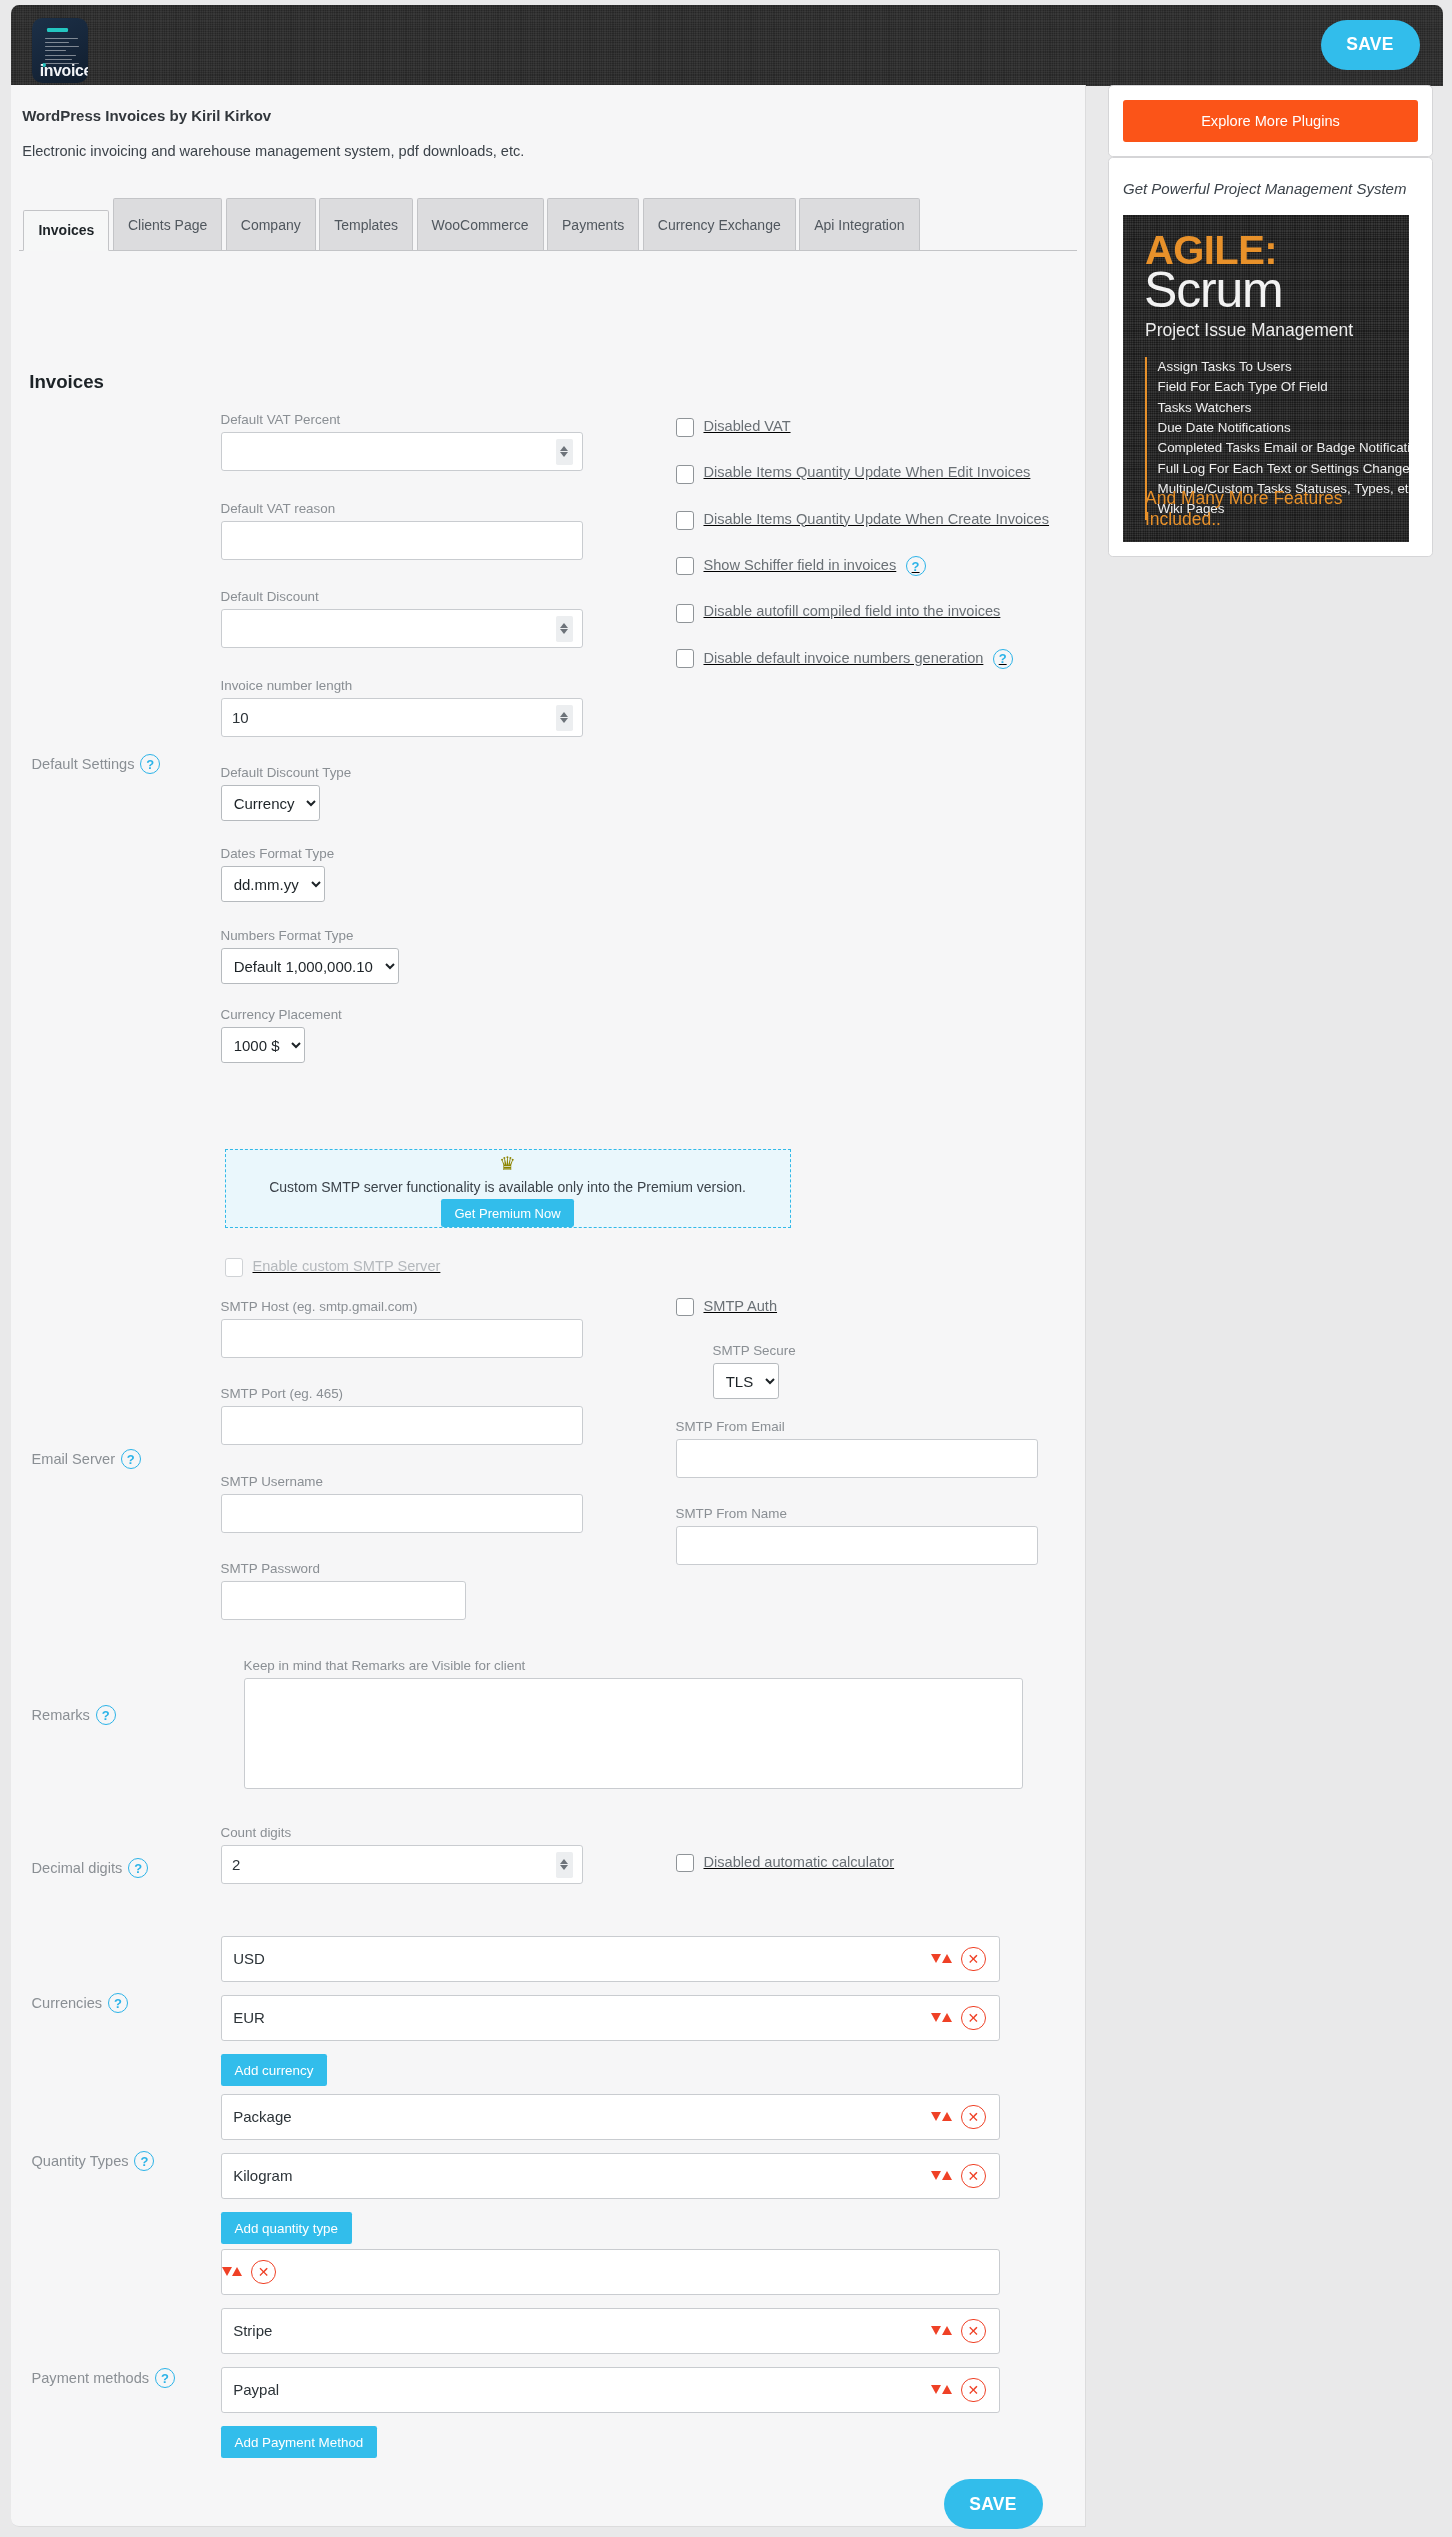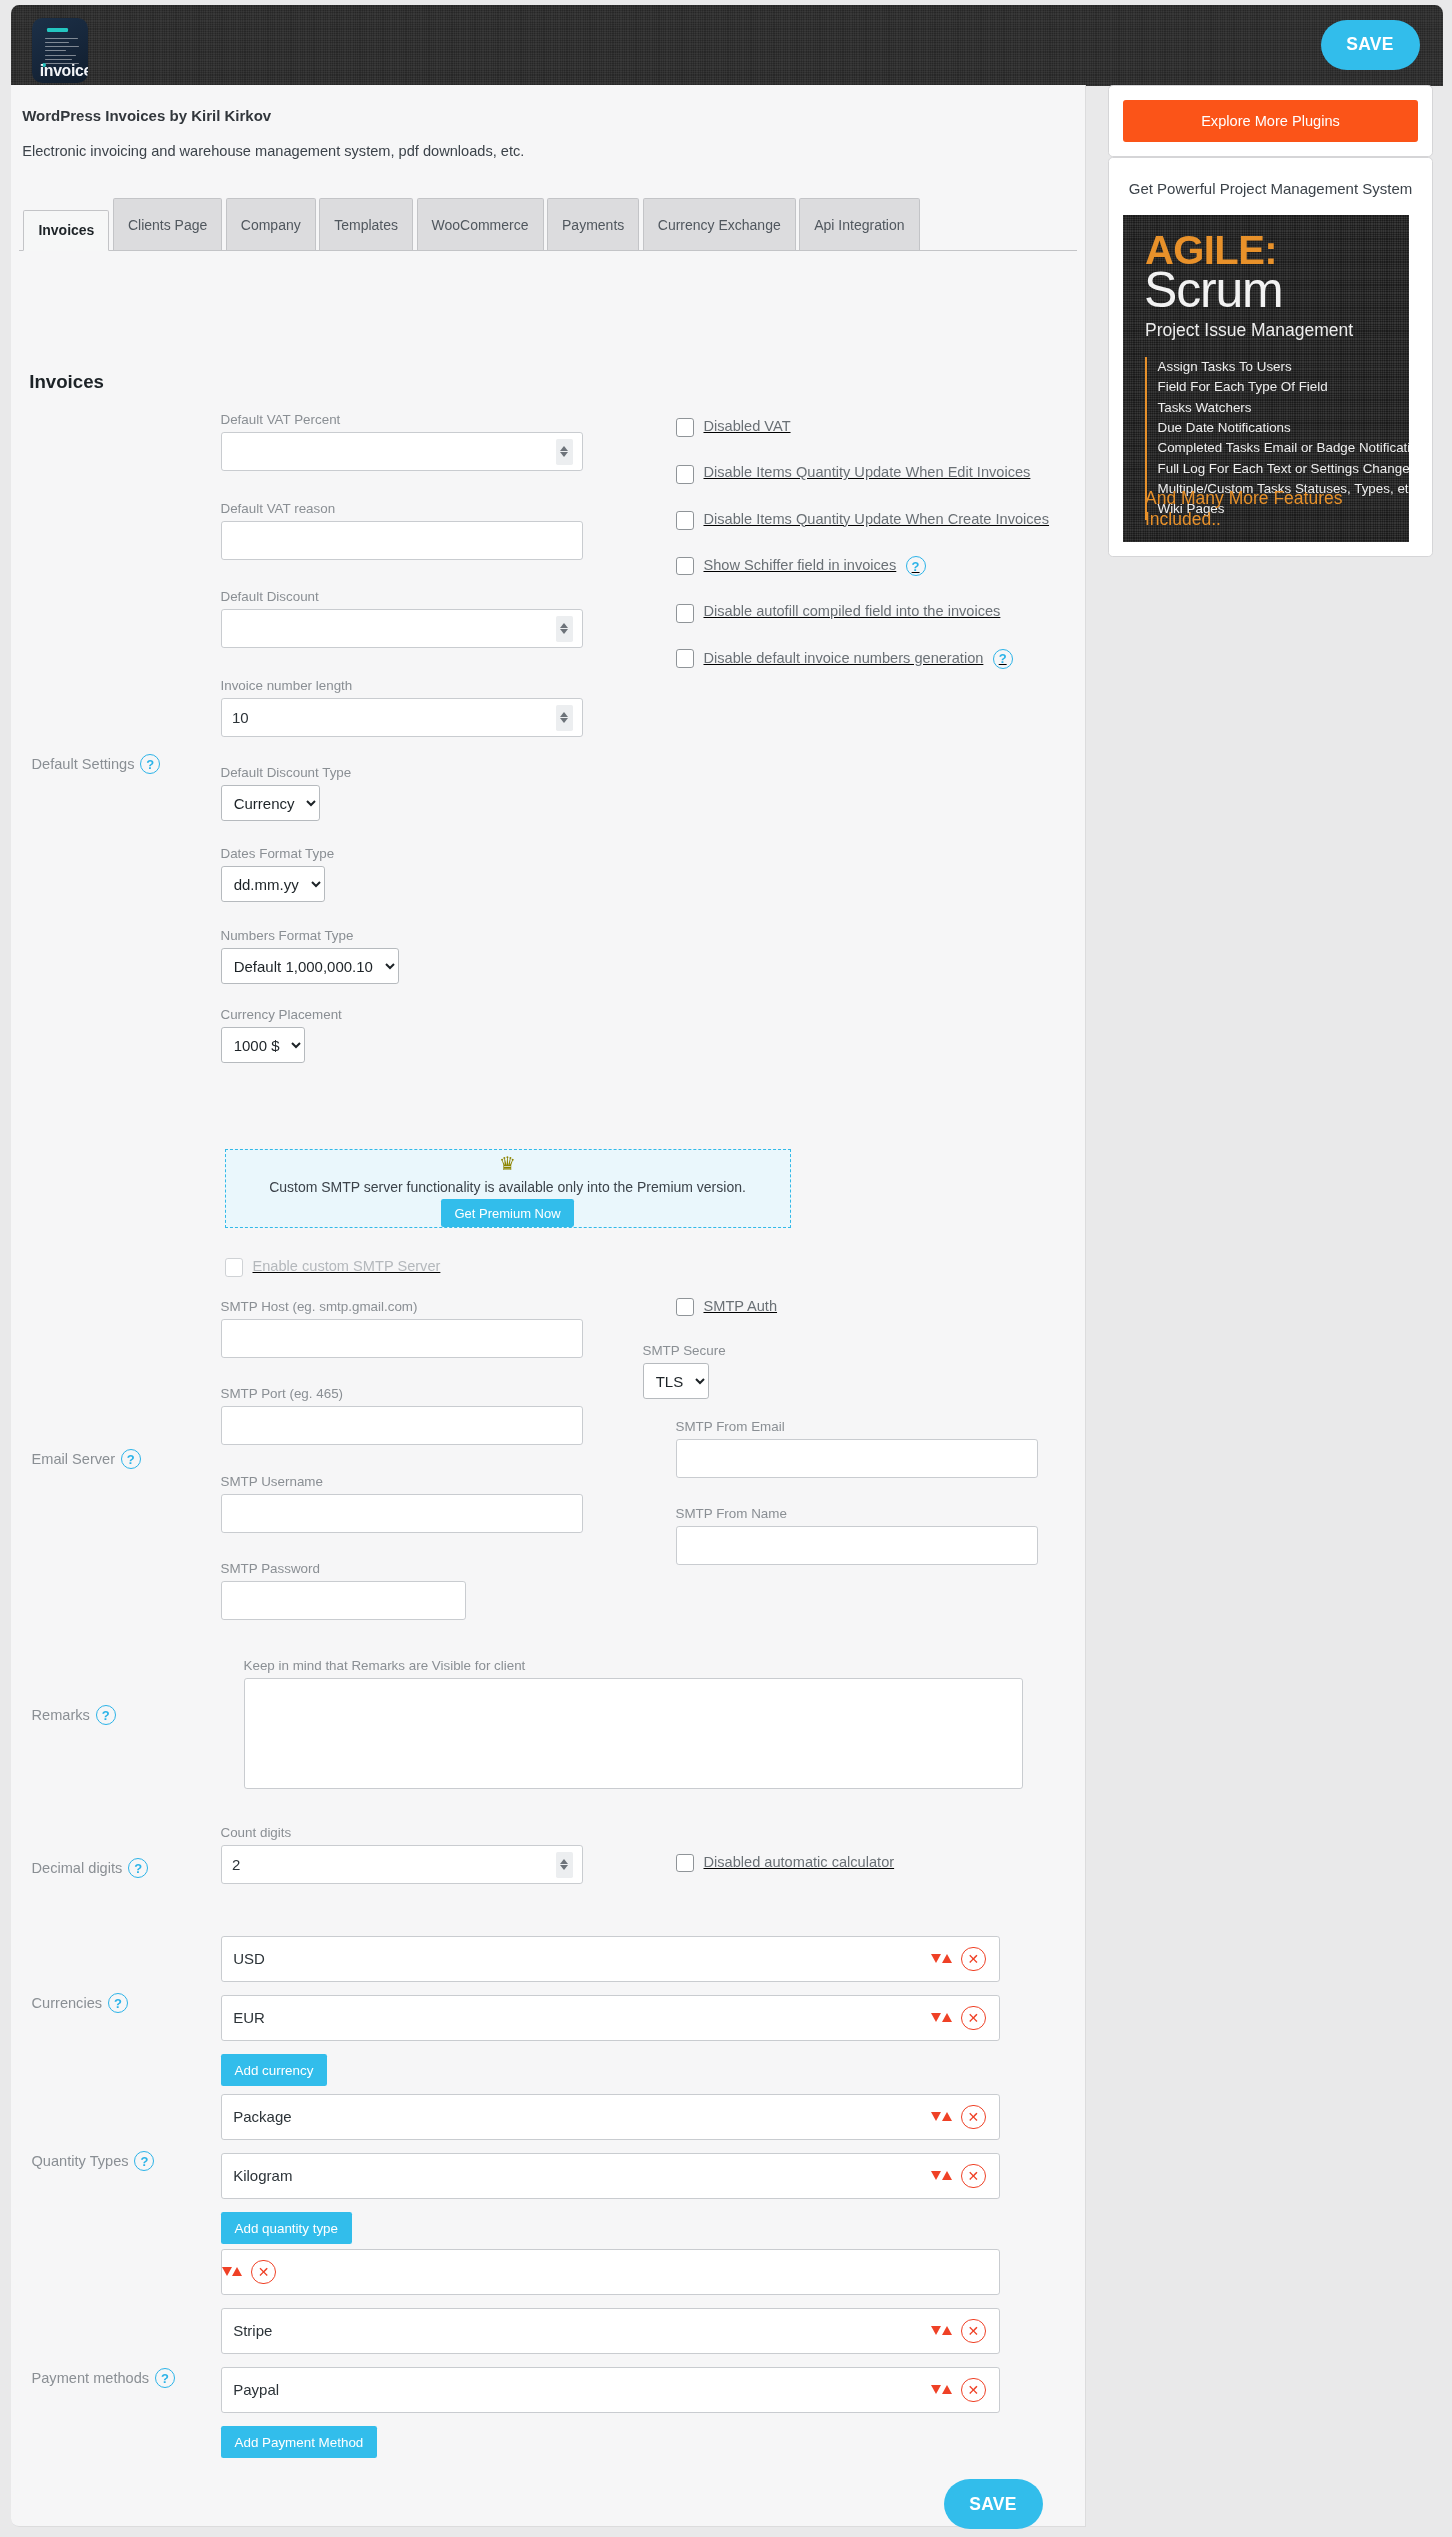--- a/index.html
+++ b/index.html
@@ -228,22 +228,23 @@
   .panel {
     background:#fff; border:0.6px solid #d5d5d7; border-radius:4.7px;
     padding:14px; 
   }
   .btn-explore {
     display:block; width:100%; background:#fb5418; color:#fff; border:none;
     border-radius:2.9px; font-size:14.6px; padding:13px 0; text-align:center;
     font-family:"Liberation Sans", sans-serif; cursor:pointer;
   }
   .panel-title {
-    font-size:15px; color:#3c434a; text-align:center; line-height:1.45;
+    font-size:15px; color:#3c434a; text-align:left; line-height:1.45;
     margin:5.8px 0 15px 0;
+    font-style:italic;
   }
   .ad {
     width:286px; height:327px; position:relative; overflow:hidden;
     background-color:#232323;
     background-image:
       repeating-linear-gradient(0deg, rgba(255,255,255,.05) 0 1.2px, rgba(0,0,0,.12) 1.2px 2.3px),
       repeating-linear-gradient(90deg, rgba(255,255,255,.04) 0 1.2px, rgba(0,0,0,.14) 1.2px 2.3px);
     cursor:pointer;
   }
   .ad-agile { position:absolute; left:22px; top:13px; font-size:40px; font-weight:700; letter-spacing:-0.6px; }
@@ -433,21 +434,21 @@
         </div>
         <div style="position:absolute; left:210px; top:308px;">
           <label class="field-label">SMTP Password</label>
           <input class="txt short" type="password" value="" style="">
         </div>
 
         <div class="cb-row" style="position:absolute; left:665px; top:44px; align-items:center;">
           <span class="cbox" style="margin-top:0;"></span>
           <span class="cb-label">SMTP Auth</span>
         </div>
-        <div style="position:absolute; left:632px; top:90px;">
+        <div style="position:absolute; left:702px; top:90px;">
           <label class="field-label">SMTP Secure</label>
           <select class="sel">
             <option>TLS</option>
           </select>
         </div>
         <div style="position:absolute; left:665px; top:166px;">
           <label class="field-label">SMTP From Email</label>
           <input class="txt" value="" style="">
         </div>
         <div style="position:absolute; left:665px; top:253px;">

